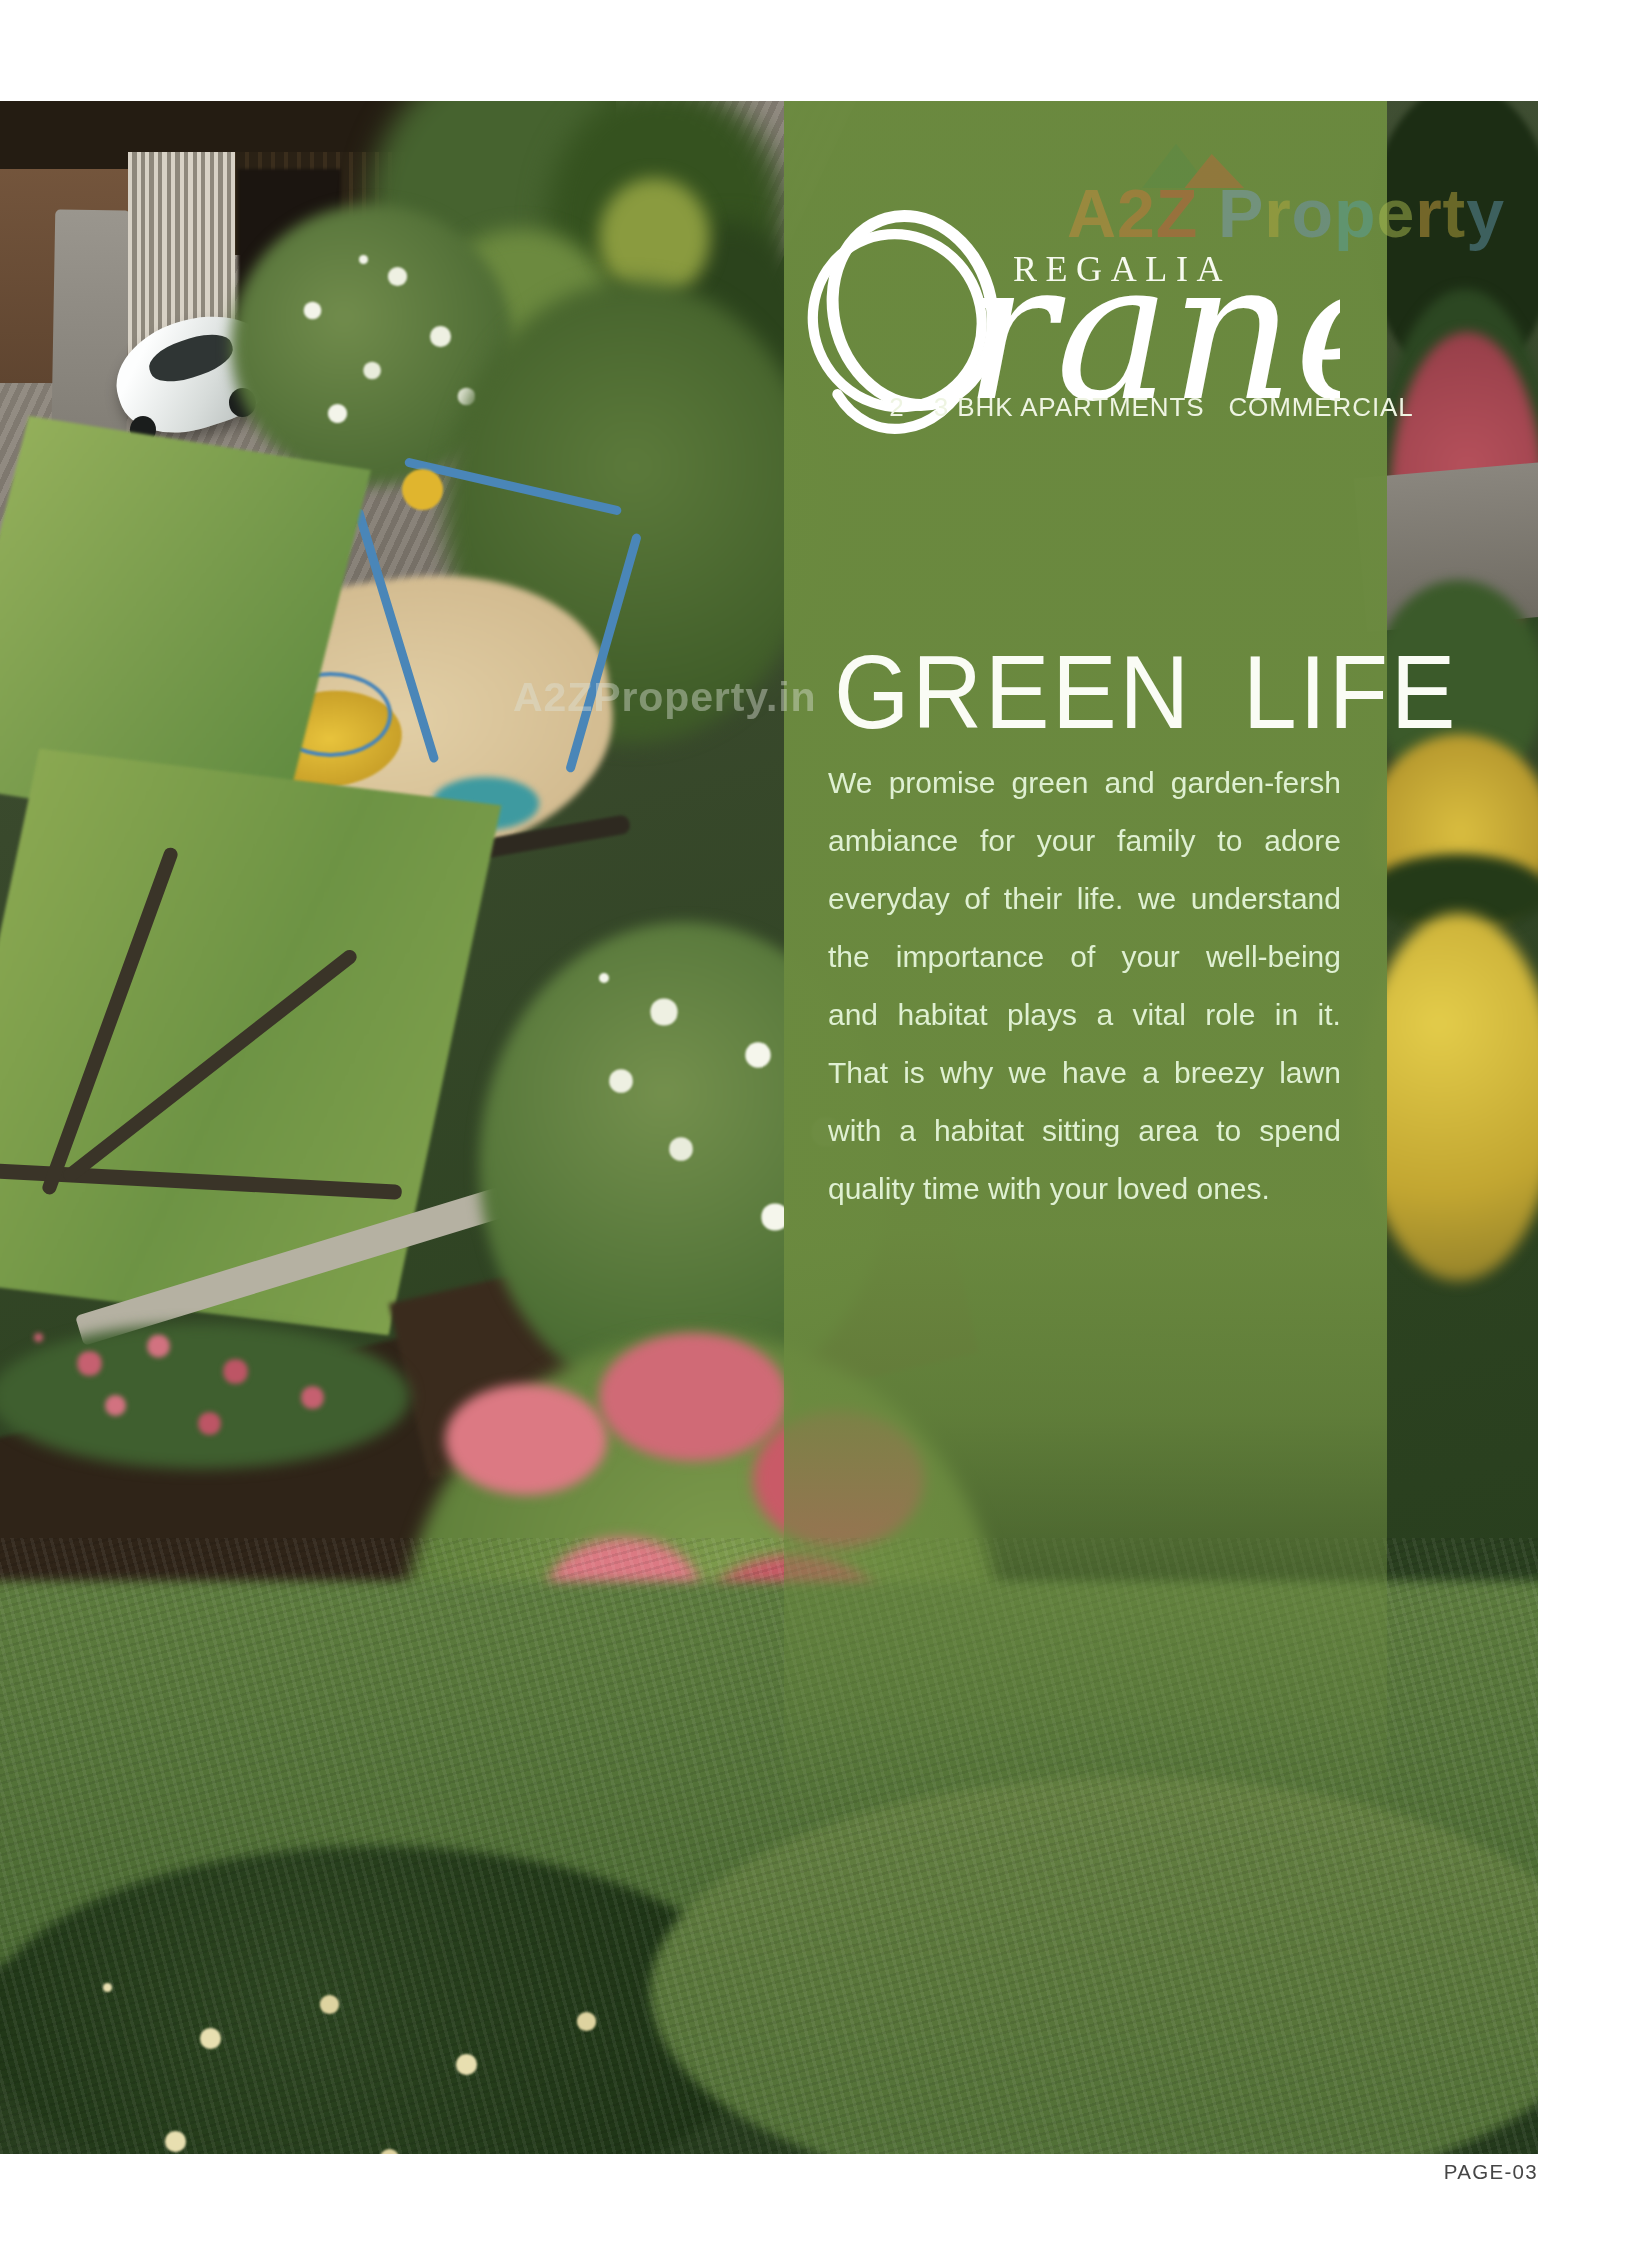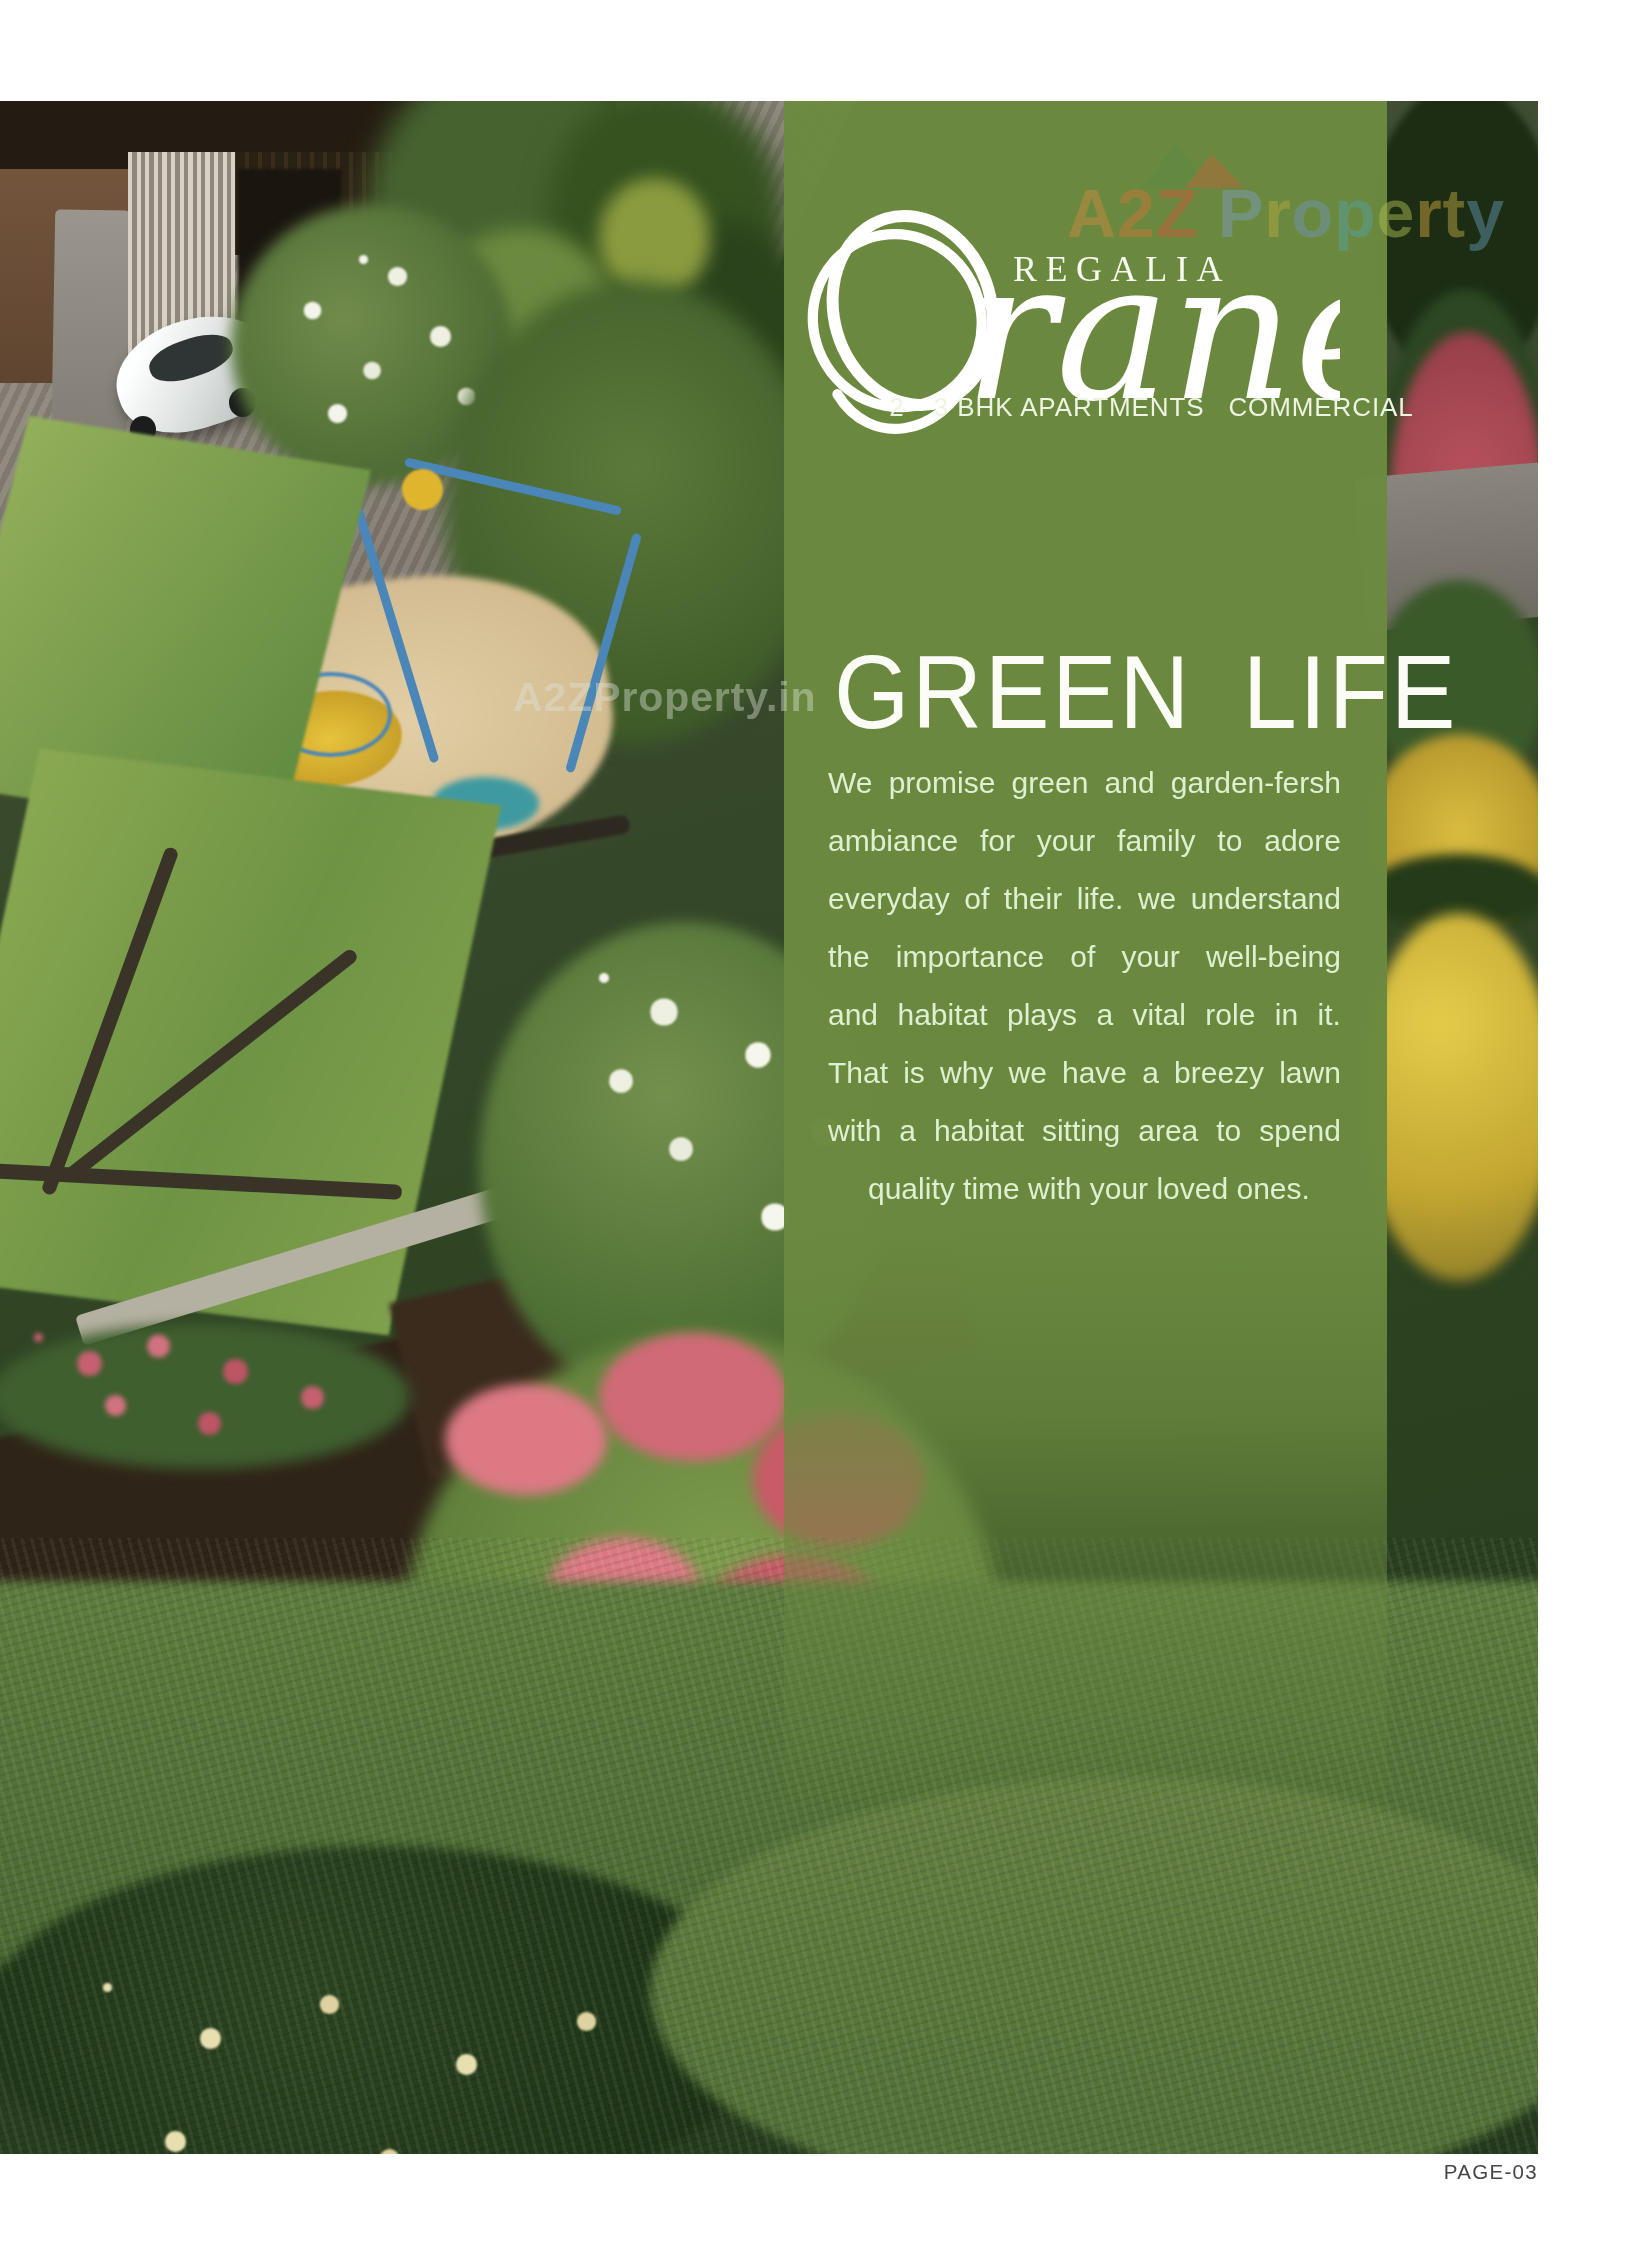--- a/index.html
+++ b/index.html
@@ -22,21 +22,21 @@
            align-items:center;justify-content:center;color:#eef4e2;
            font-size:26px;letter-spacing:0.9px;white-space:nowrap;}
   .tagline .bar{display:inline-block;width:2.6px;height:39px;background:#eef4e2;margin:0 12px;}
   .tagline .seg2{margin-left:5.1px;}
   .heading{position:absolute;left:50px;top:532px;width:547px;color:#fafcf5;
            font-size:99px;font-weight:100;letter-spacing:2.6px;word-spacing:22px;
            white-space:nowrap;transform:scale(.98,1.04);transform-origin:left top;}
   .para{position:absolute;left:44px;top:653px;width:513px;color:#dff0d2;
         font-size:30px;}
   .pline{display:flex;justify-content:space-between;height:58px;line-height:58px;white-space:nowrap;}
-  .pline-last{height:58px;line-height:58px;white-space:nowrap;margin-left:40px;}
+  .pline-last{height:58px;line-height:58px;white-space:nowrap;}
   
   .wm-top{position:absolute;left:1067px;top:174px;font-size:68px;font-weight:bold;
           opacity:.5;letter-spacing:0.9px;white-space:nowrap;}
   .wm-mid{position:absolute;left:513px;top:674px;font-size:41px;font-weight:bold;
           color:rgba(222,227,216,.42);letter-spacing:0.9px;}
   .pageno{position:absolute;right:104px;top:2160px;font-size:20.5px;color:#464646;
           letter-spacing:1.3px;}
 </style>
 </head>
 <body>

